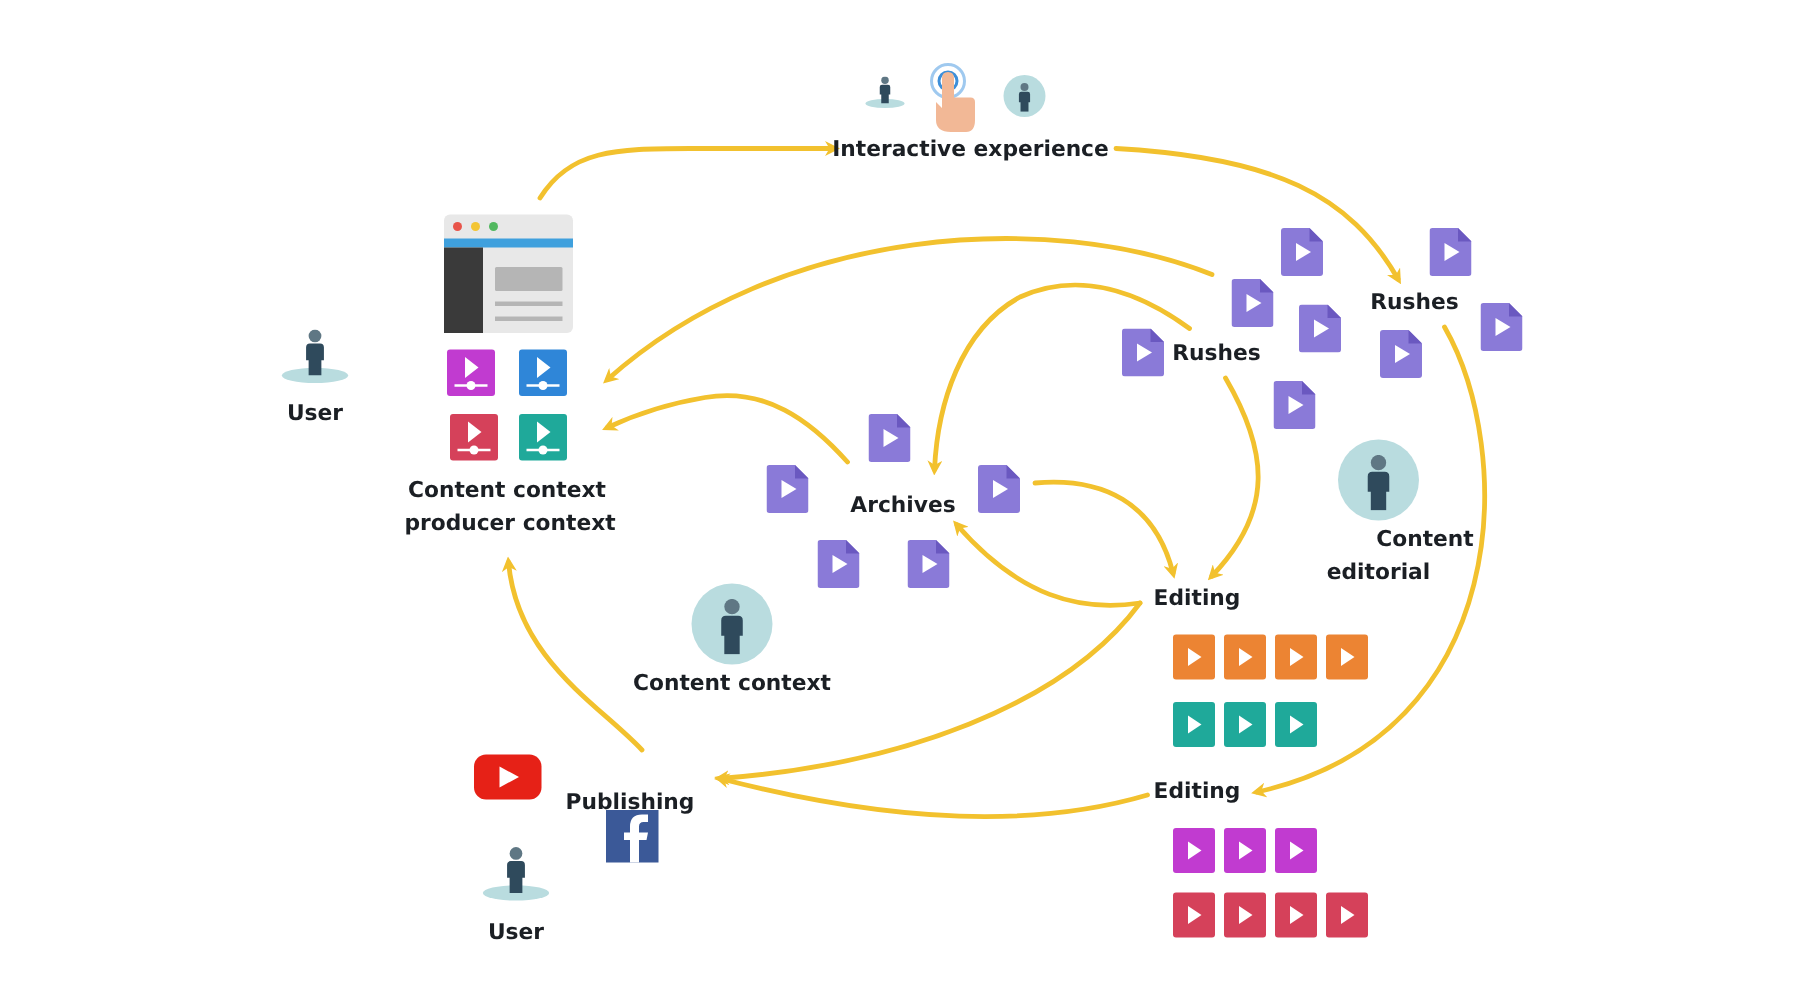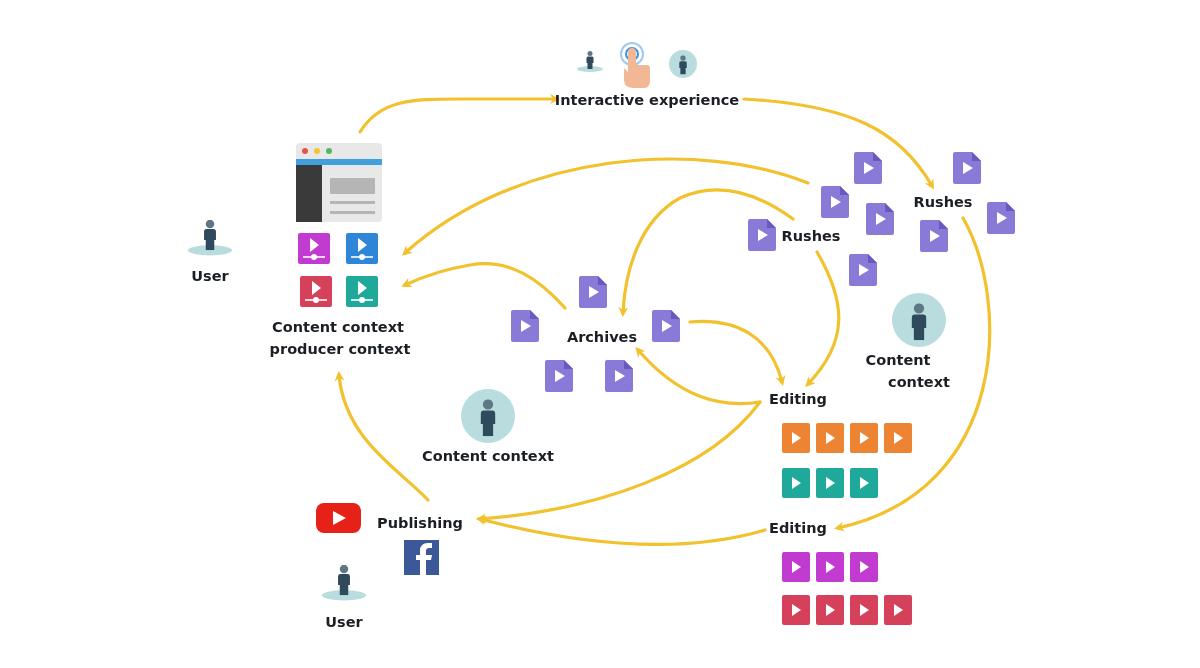--- a/index.html
+++ b/index.html
@@ -194,19 +194,19 @@
 
   
   <div class="lbl" style="left:647px;top:89px;">Interactive experience</div>
   <div class="lbl" style="left:210px;top:265px;">User</div>
   <div class="lbl" style="left:338px;top:316px;">Content context</div>
   <div class="lbl" style="left:340px;top:338px;">producer context</div>
   <div class="lbl" style="left:602px;top:326px;">Archives</div>
   <div class="lbl" style="left:811px;top:225px;">Rushes</div>
   <div class="lbl" style="left:943px;top:191px;">Rushes</div>
   <div class="lbl" style="left:488px;top:445px;">Content context</div>
-  <div class="lbl" style="left:898px;top:349px;text-align:right;">Content</div>
-  <div class="lbl" style="left:919px;top:371px;">context</div>
+  <div class="lbl" style="left:950px;top:349px;text-align:right;">Content</div>
+  <div class="lbl" style="left:919px;top:371px;">editorial</div>
   <div class="lbl" style="left:798px;top:388px;">Editing</div>
   <div class="lbl" style="left:798px;top:517px;">Editing</div>
-  <div class="lbl" style="left:420px;top:512px;">Publishing</div>
+  <div class="lbl" style="left:420px;top:524px;">Publishing</div>
   <div class="lbl" style="left:344px;top:611px;">User</div>
 </div>
 
 </body></html>

